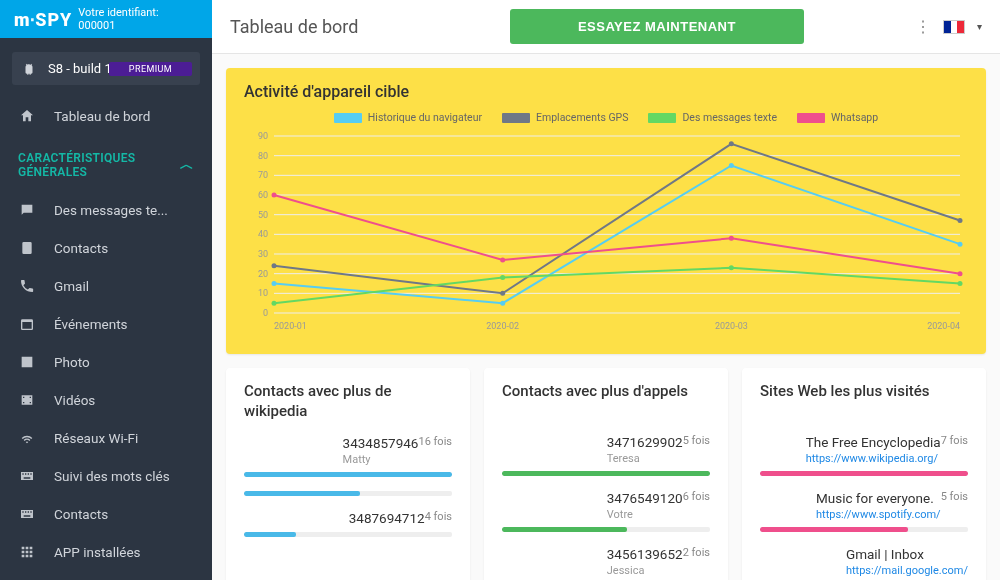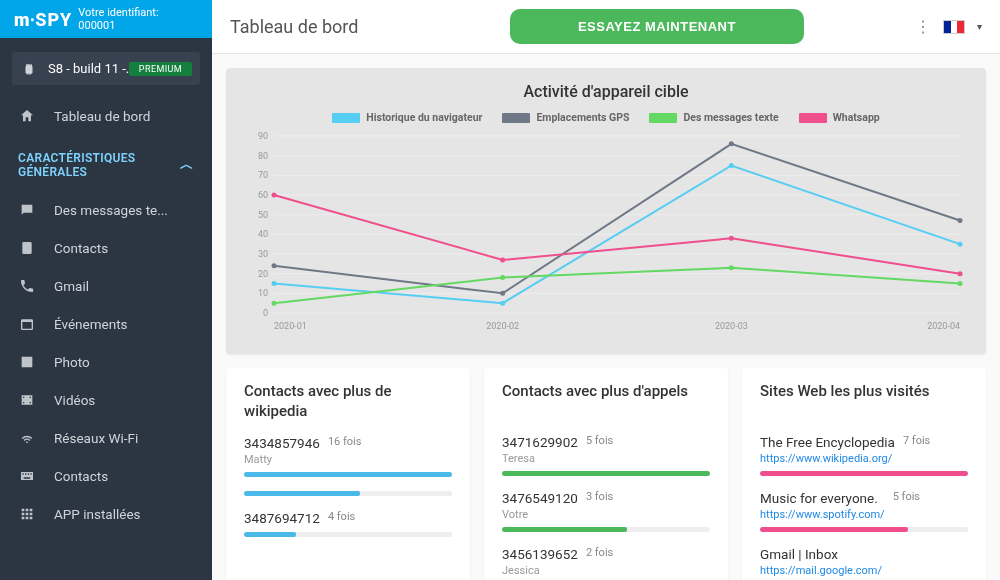--- a/index.html
+++ b/index.html
@@ -6,50 +6,50 @@
 body { font-family: -apple-system, BlinkMacSystemFont, "Segoe UI", Roboto, sans-serif; background: #f0f0f0; width: 1000px; height: 580px; overflow: hidden; }
 
 .app { display: flex; width: 1000px; height: 580px; }
 
 .sidebar { width: 212px; background: #2c3542; color: #fff; display: flex; flex-direction: column; overflow: hidden; }
 .logo-bar { background: #00a6e8; padding: 8px 14px; display: flex; align-items: center; gap: 6px; height: 38px; }
 .logo-text { font-weight: 700; font-size: 18px; color: #fff; display: flex; align-items: center; }
 .user-id { font-size: 11px; color: #fff; }
 .device-bar { background: #38414f; margin: 14px 12px 6px; padding: 9px 10px; border-radius: 3px; display: flex; align-items: center; gap: 12px; font-size: 13px; position: relative; }
 .device-bar .android { width: 14px; height: 14px; }
-.badge-premium { position: absolute; right: 8px; background: #15803d; color: #fff; font-size: 9px; padding: 2px 10px; border-radius: 2px; letter-spacing: 0.4px; }
+.badge-premium { position: absolute; right: 8px; background: #4c1d95; color: #fff; font-size: 9px; padding: 2px 20px; border-radius: 2px; letter-spacing: 0.4px; }
 .nav { list-style: none; margin-top: 6px; }
 .nav li { display: flex; align-items: center; gap: 18px; padding: 10px 18px; cursor: pointer; font-size: 13.5px; color: #d0d4da; }
 .nav li .icn { width: 18px; height: 18px; display: flex; align-items: center; justify-content: center; opacity: 0.9; }
-.section-label { padding: 16px 18px 6px; display: flex; align-items: center; justify-content: space-between; font-size: 12px; font-weight: 600; color: #7dd3fc; letter-spacing: 0.3px; }
+.section-label { padding: 16px 18px 6px; display: flex; align-items: center; justify-content: space-between; font-size: 12px; font-weight: 600; color: #14b8a6; letter-spacing: 0.3px; }
 .section-label .chev { font-size: 14px; }
 
 .main { flex: 1; background: #fafafa; display: flex; flex-direction: column; overflow: hidden; }
 .topbar { background: #fff; height: 54px; display: flex; align-items: center; padding: 0 18px; border-bottom: 1px solid #e5e5e5; gap: 12px; }
 .page-title { font-size: 18px; color: #555; font-weight: 400; }
-.try-btn { margin-left: auto; margin-right: auto; background: #4cb85c; color: #fff; border: none; padding: 10px 68px; font-size: 13px; font-weight: 700; letter-spacing: 0.5px; cursor: pointer; border-radius: 10px; text-transform: uppercase; transform: translateX(60px); }
+.try-btn { margin-left: auto; margin-right: auto; background: #4cb85c; color: #fff; border: none; padding: 10px 68px; font-size: 13px; font-weight: 700; letter-spacing: 0.5px; cursor: pointer; border-radius: 3px; text-transform: uppercase; transform: translateX(60px); }
 .topbar-right { display: flex; align-items: center; gap: 12px; margin-left: auto; }
 .flag { width: 22px; height: 14px; background: linear-gradient(to right, #002395 33.3%, #fff 33.3%, #fff 66.6%, #ED2939 66.6%); border: 1px solid #ccc; }
 .kebab { color: #888; font-size: 16px; }
 .caret { color: #555; font-size: 10px; }
 
 .content { flex: 1; padding: 14px; overflow-y: auto; }
-.card { background: #e5e5e5; border-radius: 4px; box-shadow: 0 1px 2px rgba(0,0,0,0.08); padding: 14px 18px; margin-bottom: 14px; text-align: center; }
+.card { background: #fde047; border-radius: 4px; box-shadow: 0 1px 2px rgba(0,0,0,0.08); padding: 14px 18px; margin-bottom: 14px; }
 .card-title { font-size: 16px; color: #333; font-weight: 500; margin-bottom: 10px; }
 .chart-legend { display: flex; justify-content: center; gap: 20px; font-size: 10.5px; color: #666; margin-bottom: 6px; }
-.lg-item { display: flex; align-items: center; gap: 6px; font-weight: bold; }
+.lg-item { display: flex; align-items: center; gap: 6px; }
 .lg-sw { width: 28px; height: 10px; border-radius: 1px; }
 .chart-area { position: relative; height: 210px; }
 .chart-area svg { position: absolute; left: 0; top: 0; }
 
 .triple { display: flex; gap: 14px; }
 .col-card { flex: 1; background: #fff; border-radius: 4px; box-shadow: 0 1px 2px rgba(0,0,0,0.08); padding: 14px 18px; }
 .col-title { font-size: 15px; color: #333; font-weight: 500; margin-bottom: 14px; line-height: 1.3; min-height: 38px; }
 .row-item { margin-bottom: 14px; }
-.row-top { display: flex; justify-content: flex-start; align-items: flex-start; gap: 8px; }
+.row-top { display: flex; justify-content: flex-end; align-items: flex-start; }
 .row-main { font-size: 13.5px; color: #333; }
 .row-sub { font-size: 11px; color: #999; margin-top: 2px; }
 .row-count { font-size: 11px; color: #888; white-space: nowrap; }
 .bar-track { height: 5px; background: #eee; border-radius: 2px; margin-top: 6px; overflow: hidden; }
 .bar-fill { height: 100%; border-radius: 2px; }
 .link-sub { font-size: 11px; color: #1e88e5; margin-top: 2px; display: block; }
 </style>
 </head>
 <body>
 
@@ -139,20 +139,28 @@
           </span>
           <span>Vidéos</span>
         </li>
       <li>
           <span class="icn">
             <svg viewBox="0 0 24 24" width="16" height="16" fill="#d0d4da">
               <path d="M12 20l-2-2a3 3 0 0 1 4 0l-2 2zm-5-5a7 7 0 0 1 10 0l-1.5 1.5a5 5 0 0 0-7 0L7 15zm-3-3a11 11 0 0 1 16 0l-1.5 1.5a9 9 0 0 0-13 0L4 12z"></path>
             </svg>
           </span>
           <span>Réseaux Wi-Fi</span>
+        </li>
+      <li>
+          <span class="icn">
+            <svg viewBox="0 0 24 24" width="16" height="16" fill="#d0d4da">
+              <path d="M3 6h18v12H3V6zm2 2v2h2V8H5zm4 0v2h2V8H9zm4 0v2h2V8h-2zm4 0v2h2V8h-2zM7 14v2h10v-2H7z"></path>
+            </svg>
+          </span>
+          <span>Suivi des mots clés</span>
         </li>
       <li>
           <span class="icn">
             <svg viewBox="0 0 24 24" width="16" height="16" fill="#d0d4da">
               <path d="M3 6h18v12H3V6zm2 2v2h2V8H5zm4 0v2h2V8H9zm4 0v2h2V8h-2zm4 0v2h2V8h-2zM7 14v2h10v-2H7z"></path>
             </svg>
           </span>
           <span>Contacts</span>
         </li>
       <li>
@@ -296,21 +304,21 @@
                 <div class="bar-track">
                   <div class="bar-fill" style="width: 100%; background: rgb(76, 184, 92);"></div>
                 </div>
               </div>
               <div class="row-item">
                 <div class="row-top">
                   <div>
                     <div class="row-main">3476549120</div>
                     <div class="row-sub">Votre</div>
                   </div>
-                  <div class="row-count">3 fois</div>
+                  <div class="row-count">6 fois</div>
                 </div>
                 <div class="bar-track">
                   <div class="bar-fill" style="width: 60%; background: rgb(76, 184, 92);"></div>
                 </div>
               </div>
               <div class="row-item">
                 <div class="row-top">
                   <div>
                     <div class="row-main">3456139652</div>
                     <div class="row-sub">Jessica</div>

